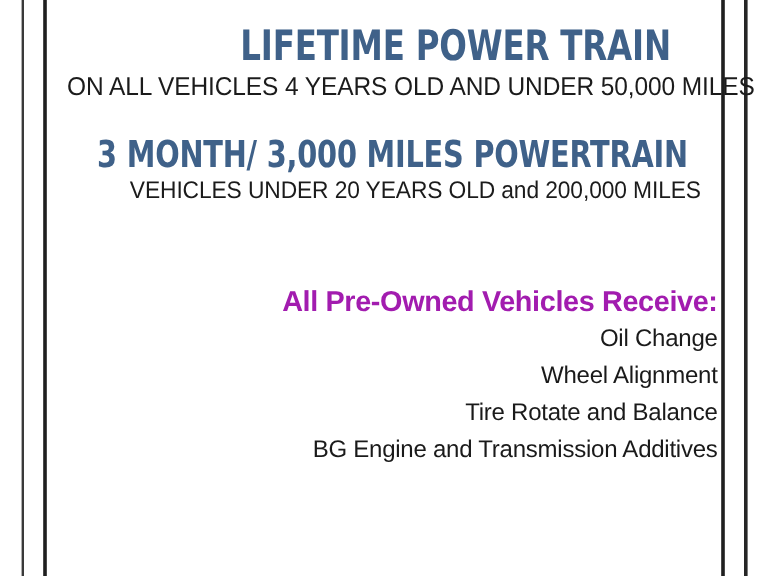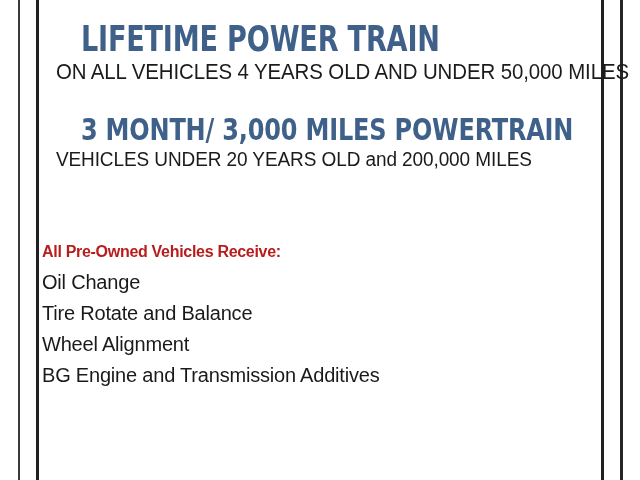--- a/index.html
+++ b/index.html
@@ -28,21 +28,21 @@
   .rule-right-inner { left: 601px; width: 3px; background:#1f1f1f; }
   .rule-right-outer { left: 620px; width: 3px; background:#262626; }
 
   
   .content {
     position: absolute;
     left: 42px;
     right: 42px;
     top: 0;
     bottom: 0;
-    text-align: left;
+    text-align: right;
   }
 
   .headline {
     color: #3f6189;
     font-family: "DejaVu Sans Condensed", "Liberation Sans Narrow", "Liberation Sans", sans-serif;
     font-weight: 700;
     letter-spacing: -0.2px;
     line-height: 1;
     white-space: nowrap;
     transform: scaleX(0.86);
@@ -87,24 +87,24 @@
     font-size: 20px;
   }
 
   
   #services {
     position: absolute;
     left: 0; right: 0;
     top: 236px;
   }
   .services-title {
-    color: #b91c1c;
+    color: #a21caf;
     font-family: "Liberation Sans", sans-serif;
     font-weight: 700;
-    font-size: 16px;
+    font-size: 24px;
     line-height: 31px;
     white-space: nowrap;
     letter-spacing: -0.3px;
   }
   .service-item {
     color: #1a1a1a;
     font-family: "Liberation Sans", sans-serif;
     font-weight: 400;
     font-size: 20px;
     line-height: 31px;
@@ -129,19 +129,19 @@
     <div id="subline-1" class="subline">ON ALL VEHICLES 4 YEARS OLD AND UNDER 50,000 MILES</div>
 
     <div id="headline-2" class="headline">3 MONTH/ 3,000 MILES POWERTRAIN</div>
 
     <div id="subline-2" class="subline">VEHICLES UNDER 20 YEARS OLD and 200,000 MILES</div>
 
     <div id="services">
       <div class="services-title">All Pre-Owned Vehicles Receive:</div>
 
       <div class="service-item">Oil Change</div>
+      <div class="service-item">Wheel Alignment</div>
       <div class="service-item">Tire Rotate and Balance</div>
-      <div class="service-item">Wheel Alignment</div>
       <div class="service-item">BG Engine and Transmission Additives</div>
     </div>
 
   </div>
 </div>
 
 </body></html>

